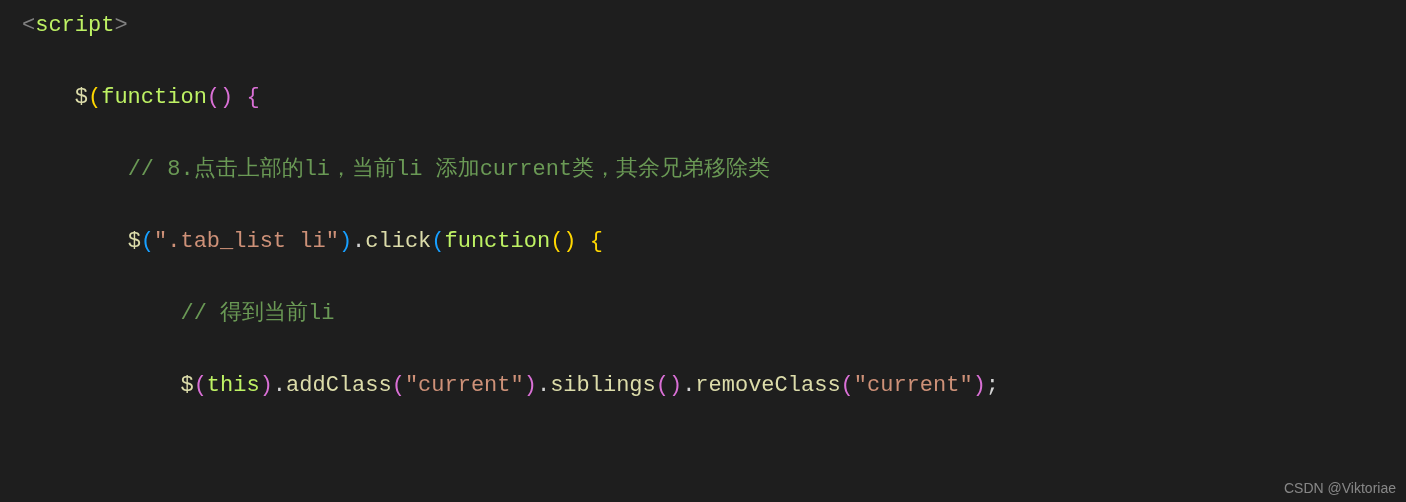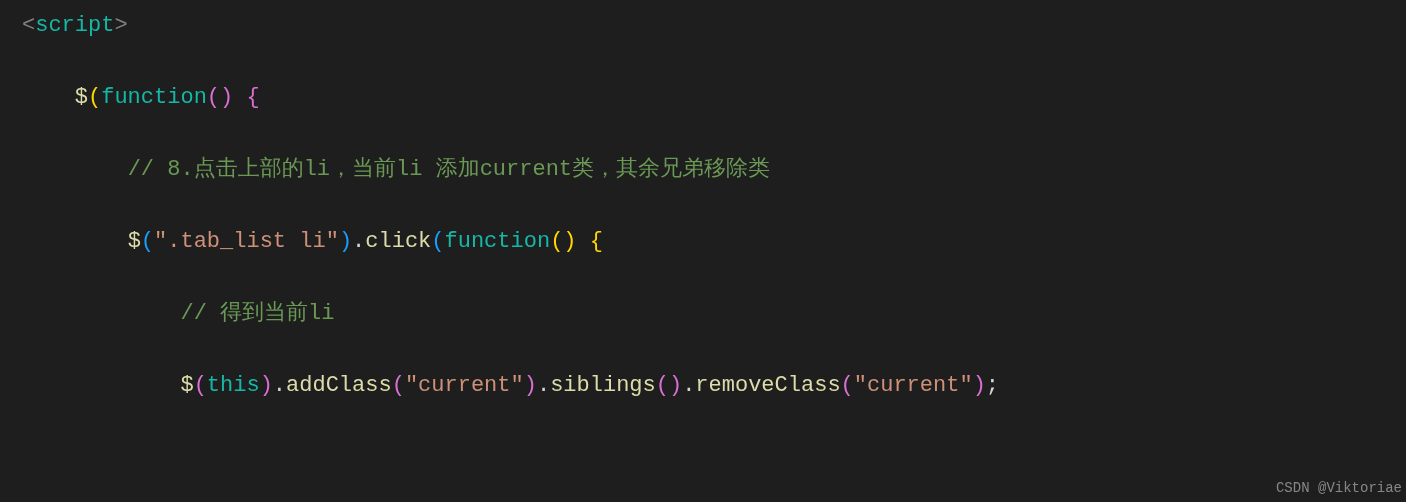--- a/index.html
+++ b/index.html
@@ -18,29 +18,29 @@
     line-height: 36px;
     color: #d4d4d4;
     white-space: pre;
   }
   .line {
     display: block;
     position: relative;
   }
   .watermark {
     position: absolute;
-    right: 4px;
+    right: 10px;
     bottom: 6px;
     color: rgba(220,220,220,0.55);
-    font-family: Liberation Mono, monospace;
+    font-family: Liberation Sans, sans-serif;
     font-size: 14px;
   }
   .c-tag    { color: #808080; }
   .c-fn     { color: #dcdcaa; }
-  .c-kw     { color: #14b8a6; }
+  .c-kw     { color: #bef264; }
   .c-str    { color: #ce9178; }
   .c-cmt    { color: #6a9955; }
   .c-punc   { color: #d4d4d4; }
   .c-paren  { color: #ffd700; }
   .c-paren2 { color: #da70d6; }
   .c-paren3 { color: #179fff; }
 </style>
 </head>
 <body>
 

